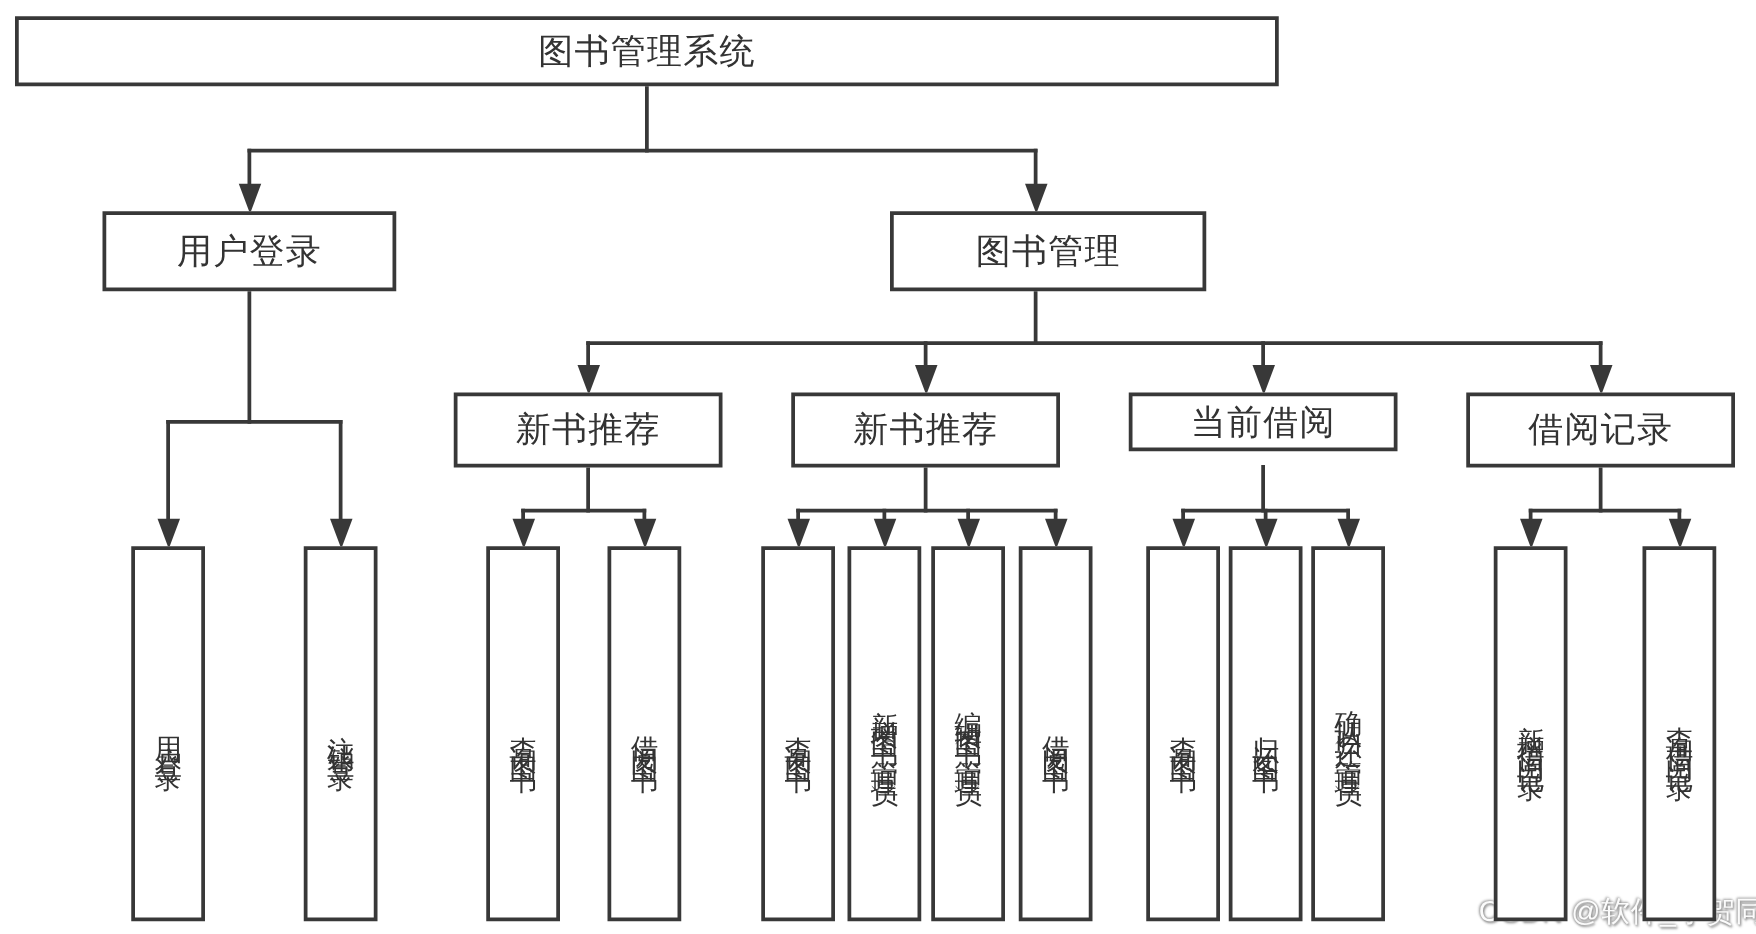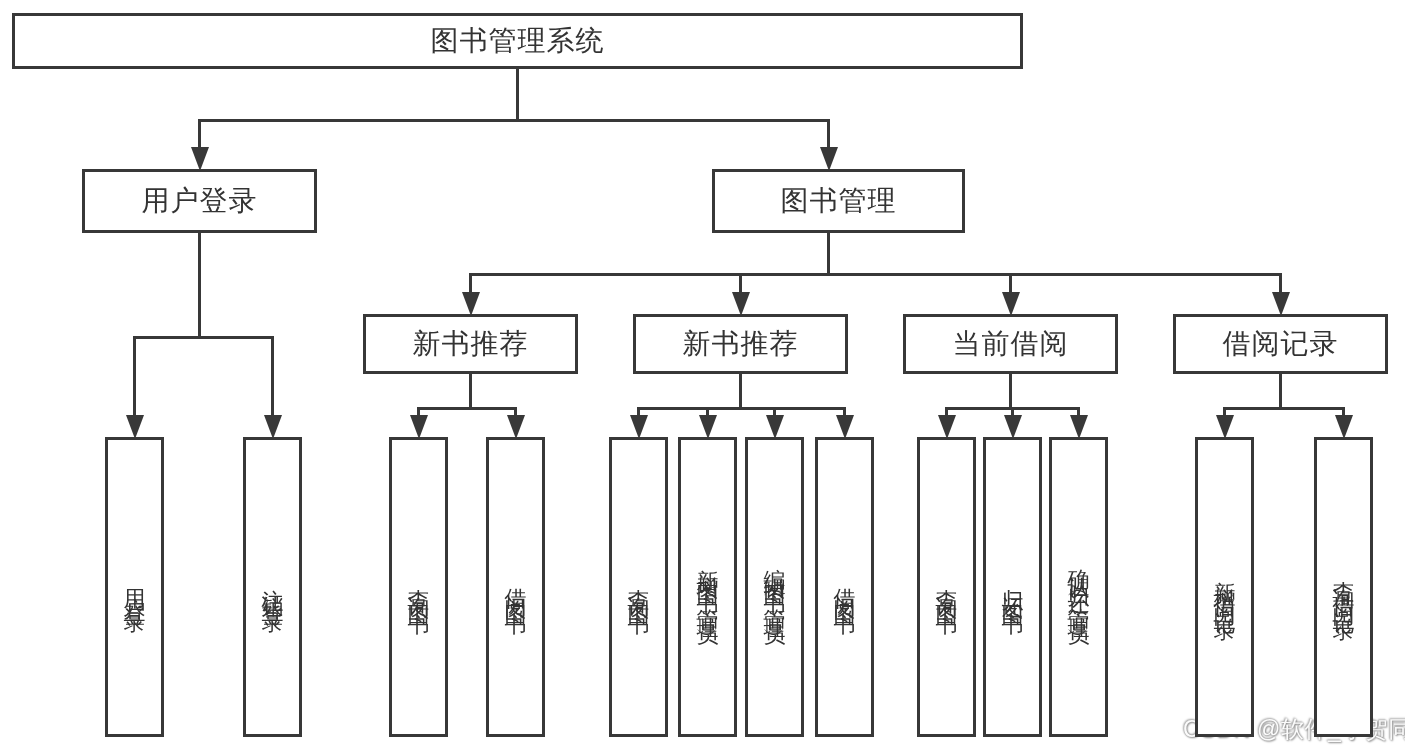--- a/index.html
+++ b/index.html
@@ -95,21 +95,21 @@
     </div>
     <div class="node h" style="left: 712px; top: 169px; width: 253px; height: 64px;">
       <span>图书管理</span>
     </div>
     <div class="node h" style="left: 363px; top: 314px; width: 215px; height: 60px;">
       <span>新书推荐</span>
     </div>
     <div class="node h" style="left: 633px; top: 314px; width: 215px; height: 60px;">
       <span>新书推荐</span>
     </div>
-    <div class="node h" style="left: 903px; top: 314px; width: 215px; height: 60px;">
+    <div class="node h" style="left: 903px; top: 314px; width: 215px; height: 47px;">
       <span>当前借阅</span>
     </div>
     <div class="node h" style="left: 1173px; top: 314px; width: 215px; height: 60px;">
       <span>借阅记录</span>
     </div>
     <div class="node v" style="left: 105px; top: 437px; width: 59px; height: 300px;">
       <span>用户登录</span>
     </div>
     <div class="node v" style="left: 243px; top: 437px; width: 59px; height: 300px;">
       <span>注销登录</span>

